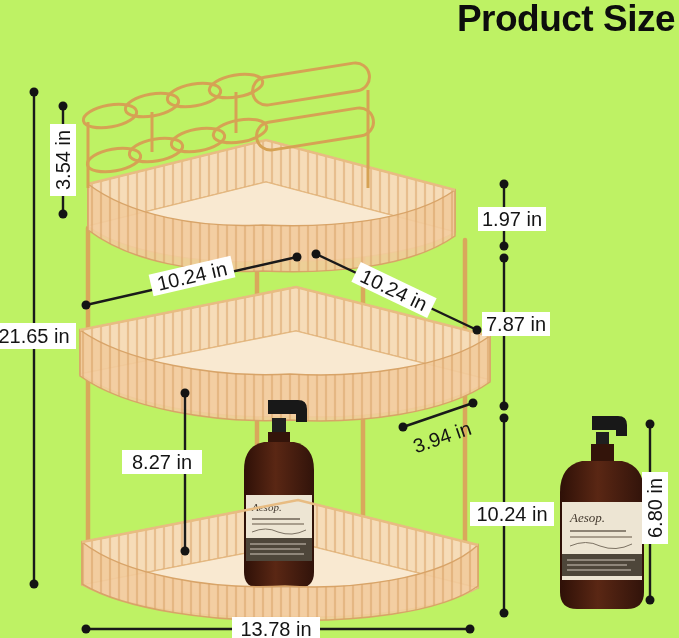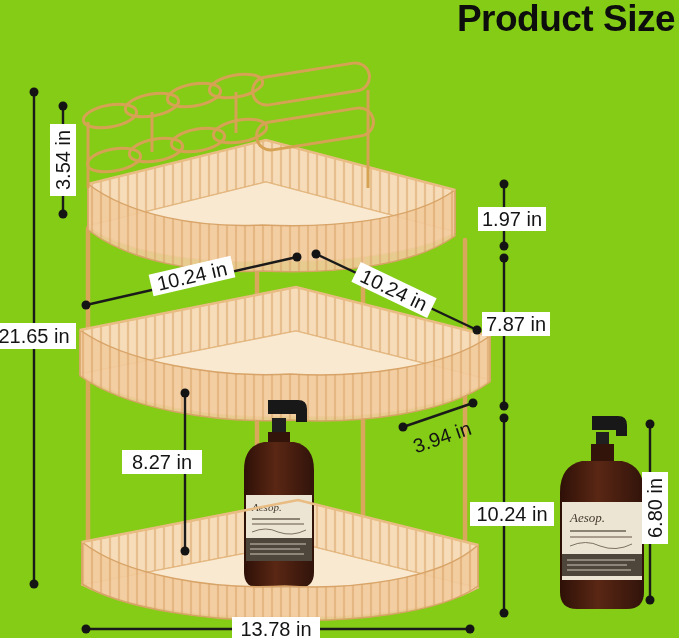--- a/index.html
+++ b/index.html
@@ -1,19 +1,19 @@
 <!DOCTYPE html>
 <html><head>
 <meta charset="utf-8">
 <style>
   html,body{margin:0;padding:0;background:#ffffff;}
   .canvas{
     position:relative;
     width:679px;height:638px;
-    background:#84cc16;
+    background:#bef264;
     overflow:hidden;
     font-family:"Liberation Sans", sans-serif;
   }
   .page-title{
     position:absolute;
     top:-2px;right:4px;
     font-size:37px;
     font-weight:700;
     letter-spacing:-0.5px;
     color:#0d0d0d;

